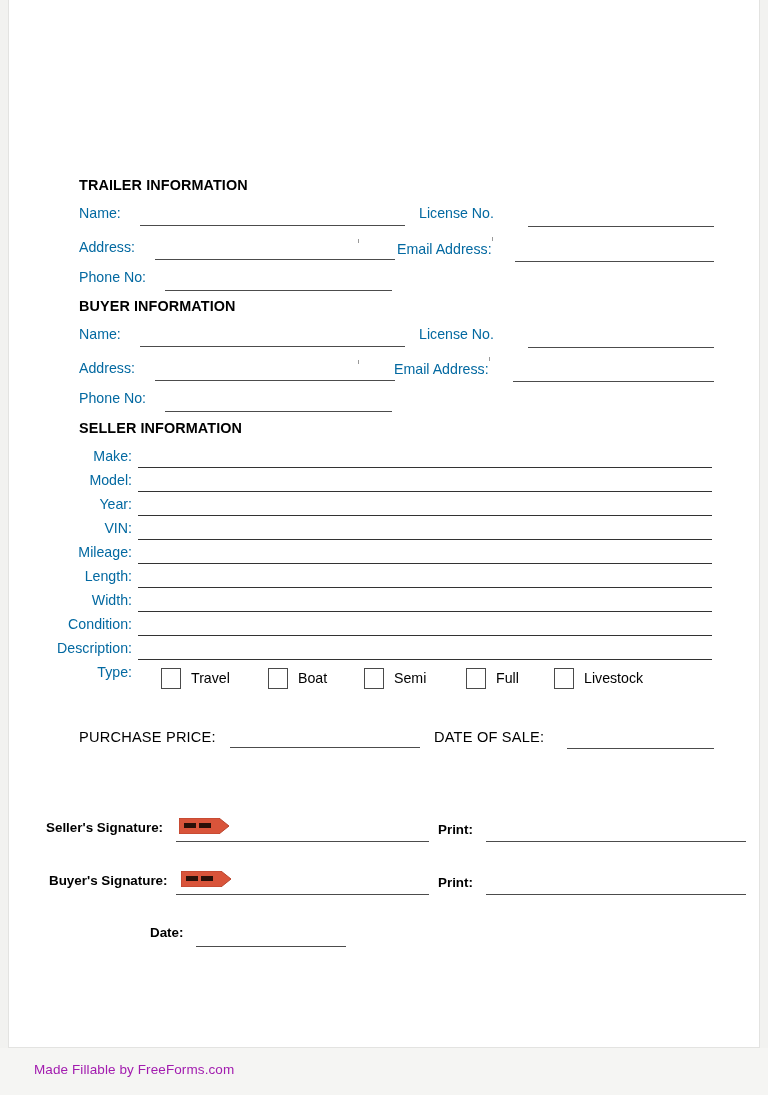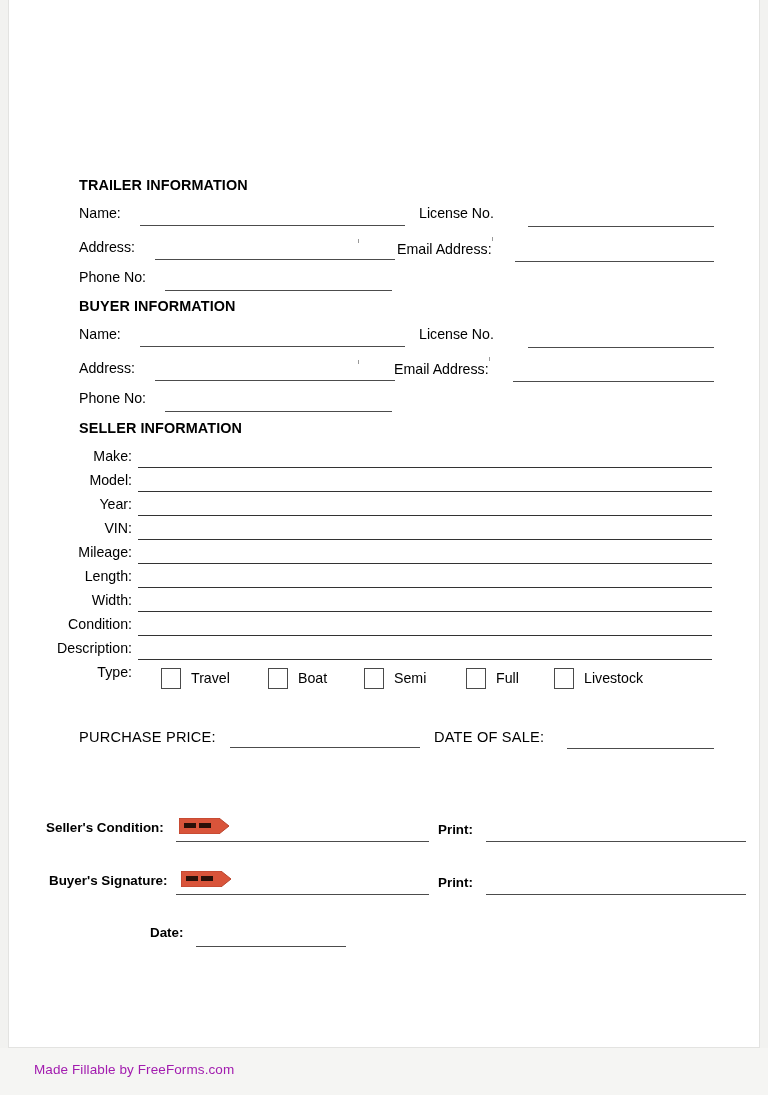--- a/index.html
+++ b/index.html
@@ -73,21 +73,21 @@
     font-weight: bold;
     letter-spacing: 0.1px;
     white-space: nowrap;
   }
 
   
   .lbl {
     position: absolute;
     font-size: 14.2px;
     white-space: nowrap;
-    color: #000000;
+    color: #0369a1;
   }
   .lbl.right-align {
     text-align: right;
   }
   .rule {
     position: absolute;
     height: 0;
     border-bottom: 1.3px solid #4c4c4c;
   }
   .rule.dark {
@@ -227,21 +227,21 @@
 
   <div class="cbox" style="left:545px; top:668px;"></div>
   <div class="cbox-label" style="left:575px; top:670px;">Livestock</div>
 
   <div class="bold-lbl" style="left:70px; top:729px;">PURCHASE PRICE:</div>
   <div class="rule" style="left:221px; top:747px; width:190px;"></div>
 
   <div class="bold-lbl" style="left:425px; top:729px;text-align:right;">DATE OF SALE:</div>
   <div class="rule" style="left:558px; top:748px; width:147px;"></div>
 
-  <div class="sig-lbl" style="left:37px; top:820px;">Seller's Condition:</div>
+  <div class="sig-lbl" style="left:37px; top:820px;">Seller's Signature:</div>
   <div class="sign-tag" style="left:170px; top:818px;">
     <svg width="50" height="16" viewBox="0 0 50 16">
       <path d="M0,0 H40 L50,8 L40,16 H0 Z" fill="#d9543a" stroke="#b8432c" stroke-width="1"></path>
       <rect x="5" y="5" width="12" height="5" fill="#2a1008"></rect>
       <rect x="20" y="5" width="12" height="5" fill="#2a1008"></rect>
     </svg>
   </div>
   <div class="rule" style="left:167px; top:841px; width:253px;"></div>
 
   <div class="sig-lbl" style="left:429px; top:822px;">Print:</div>

